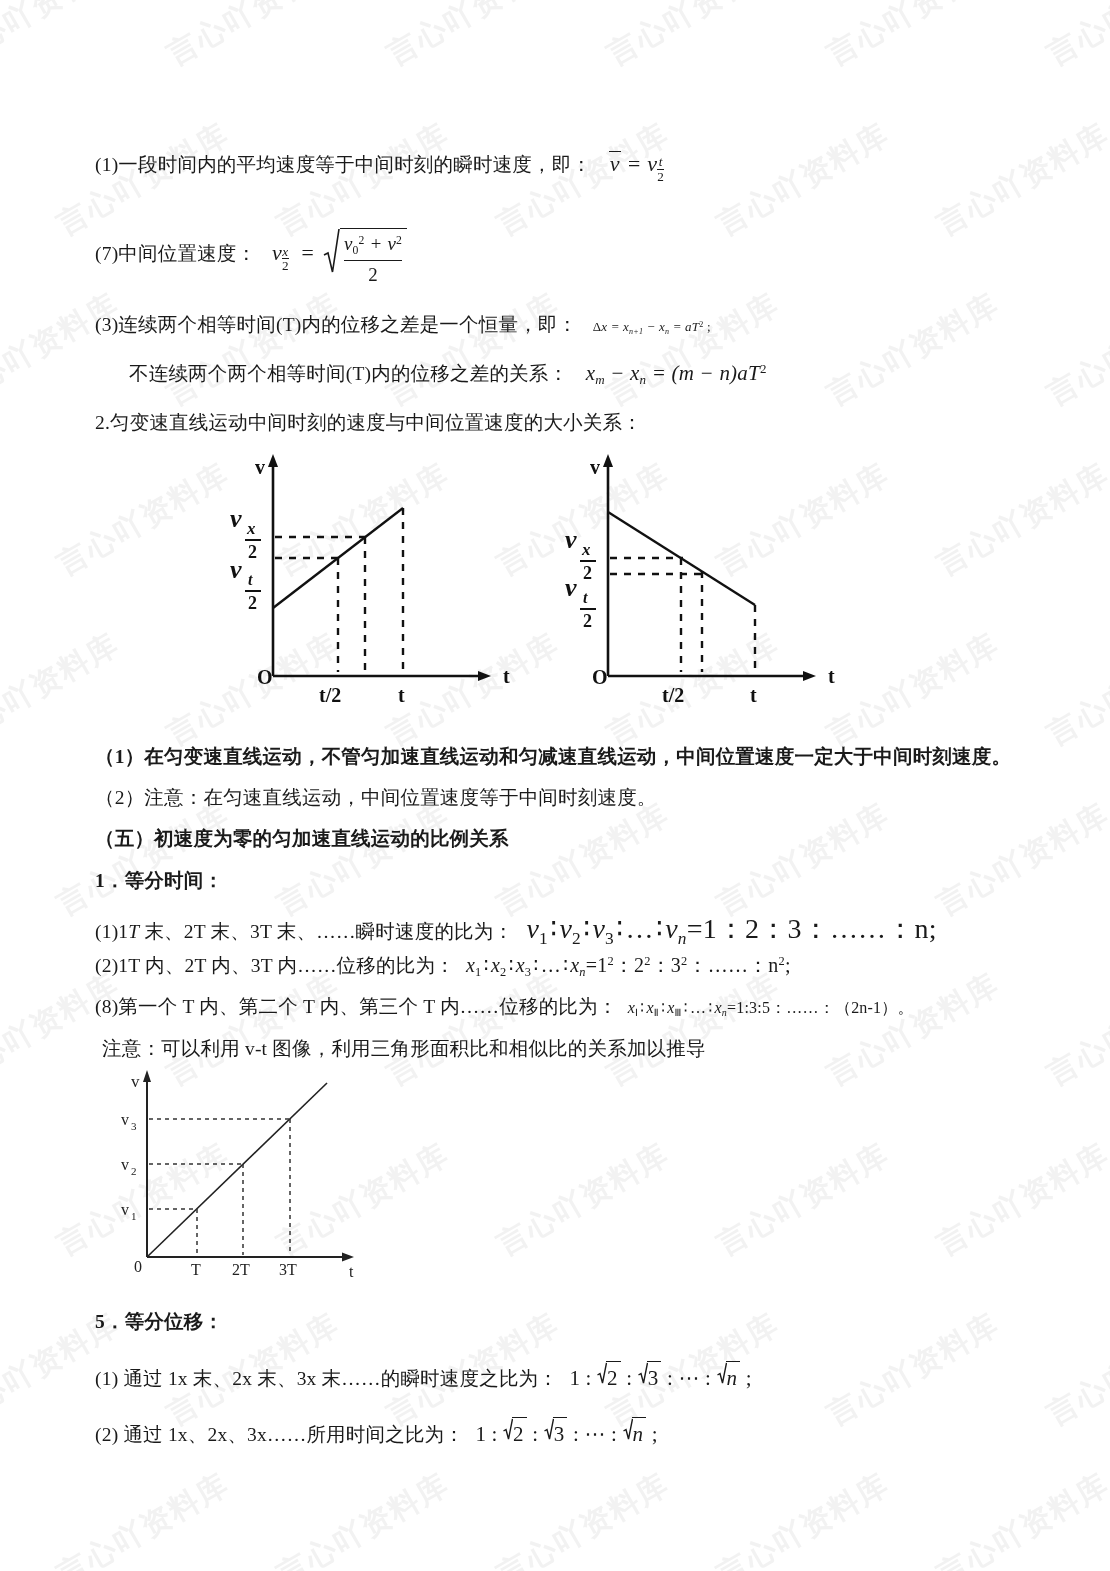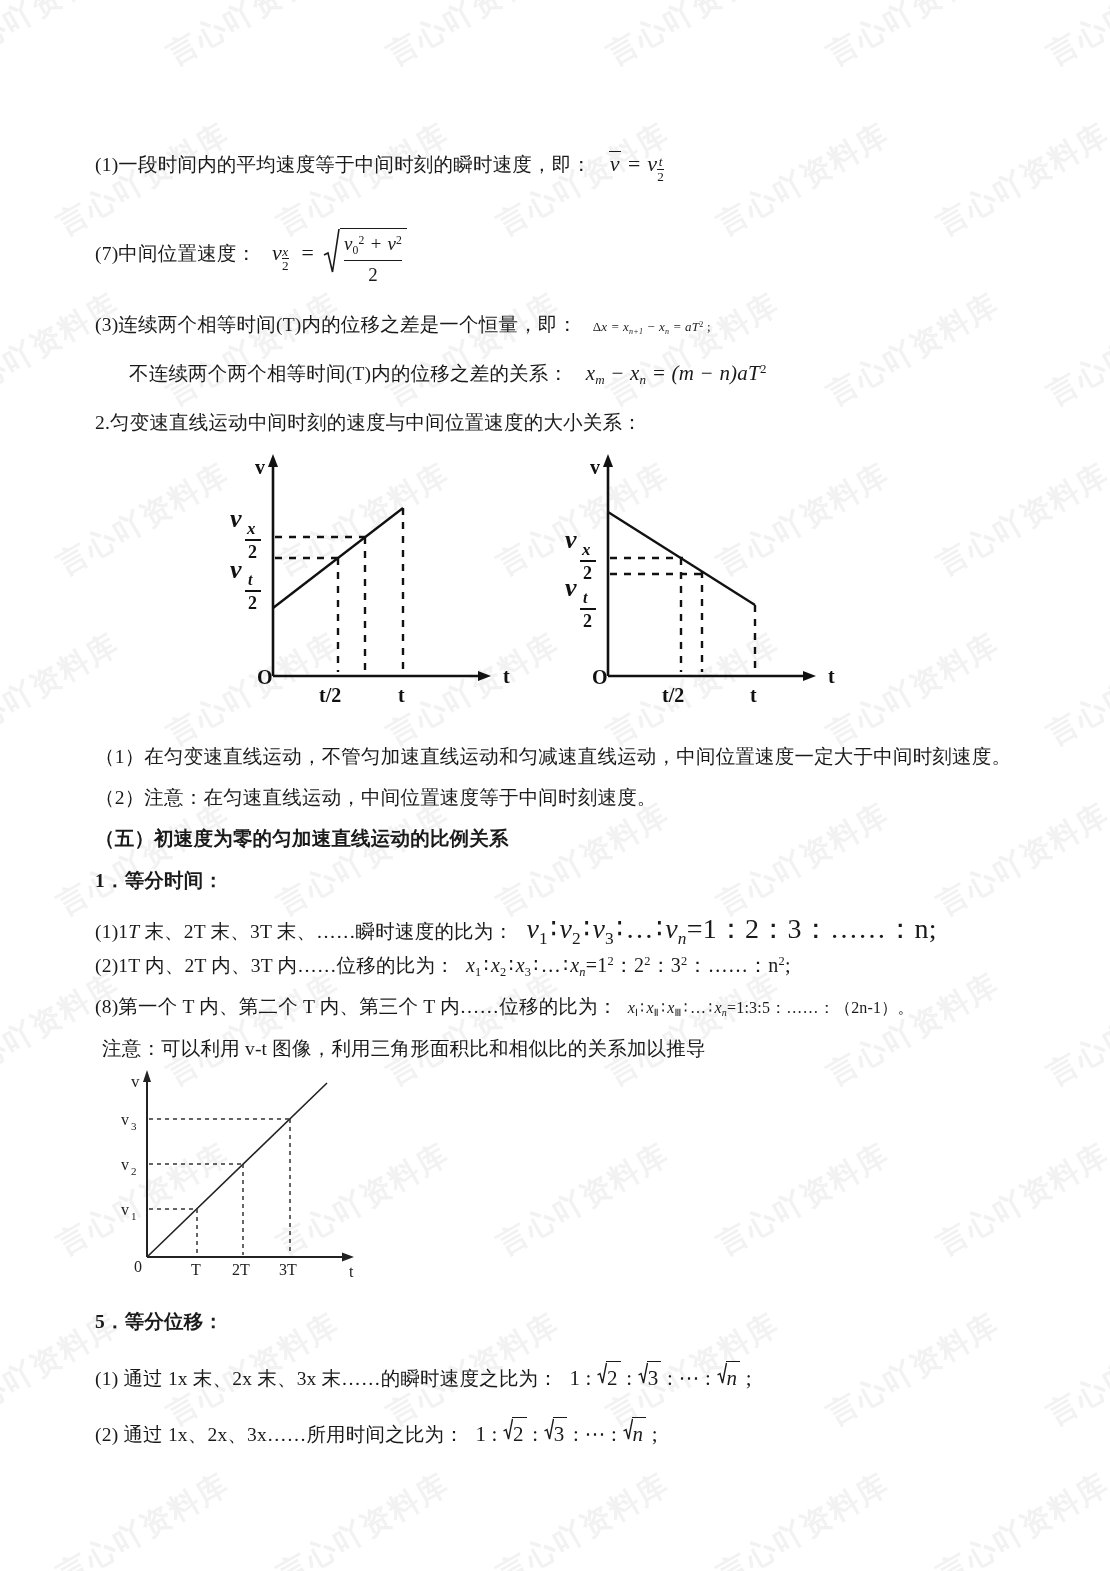--- a/index.html
+++ b/index.html
@@ -323,21 +323,21 @@
         <text x="33" y="153" font-family="Liberation Serif, serif" font-style="italic" font-size="16" font-weight="700" fill="#111">t</text>
         <line x1="30" y1="159" x2="46" y2="159" stroke="#111" stroke-width="2"></line>
         <text x="33" y="177" font-family="Liberation Serif, serif" font-size="18" font-weight="700" fill="#111">2</text>
       </g>
 
       <text x="112" y="252" font-family="Liberation Serif, serif" font-size="20" font-weight="700" fill="#111">t/2</text>
       <text x="200" y="252" font-family="Liberation Serif, serif" font-size="20" font-weight="700" fill="#111">t</text>
     </svg>
   </div>
 
-  <div class="blk para" style="left:95px; top:742px;">（1）在匀变速直线运动，不管匀加速直线运动和匀减速直线运动，中间位置速度一定大于中间时刻速度。</div>
+  <div class="blk para" style="left:95px; top:742px;font-weight:bold;">（1）在匀变速直线运动，不管匀加速直线运动和匀减速直线运动，中间位置速度一定大于中间时刻速度。</div>
   <div class="blk para" style="left:95px; top:783px;">（2）注意：在匀速直线运动，中间位置速度等于中间时刻速度。</div>
   <div class="blk para bold" style="left:95px; top:824px;">（五）初速度为零的匀加速直线运动的比例关系</div>
   <div class="blk para bold" style="left:95px; top:866px;">1．等分时间：</div>
 
   <div class="blk para" style="left:95px; top:908px;">
     <span>(1)1</span><span class="m">T</span><span> 末、2T 末、3T 末、……瞬时速度的比为：</span><span class="m" style="font-size:28px; margin-left:6px;">
       v<span class="sub up">1</span><span class="mu colon">∶</span>v<span class="sub up">2</span><span class="mu colon">∶</span>v<span class="sub up">3</span><span class="mu colon">∶</span><span class="mu">…</span><span class="mu colon">∶</span>v<span class="sub">n</span><span class="mu">=1：2：3：……：n;</span>
     </span>
   </div>
 

